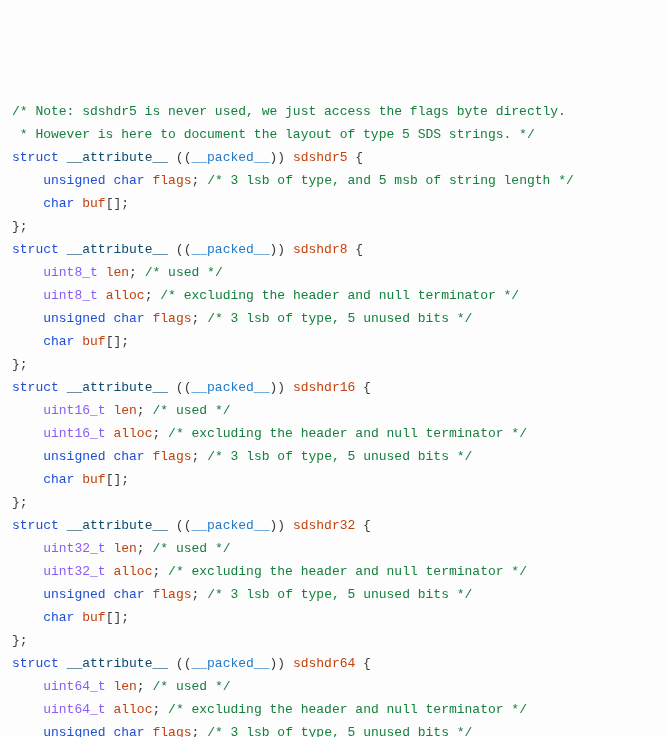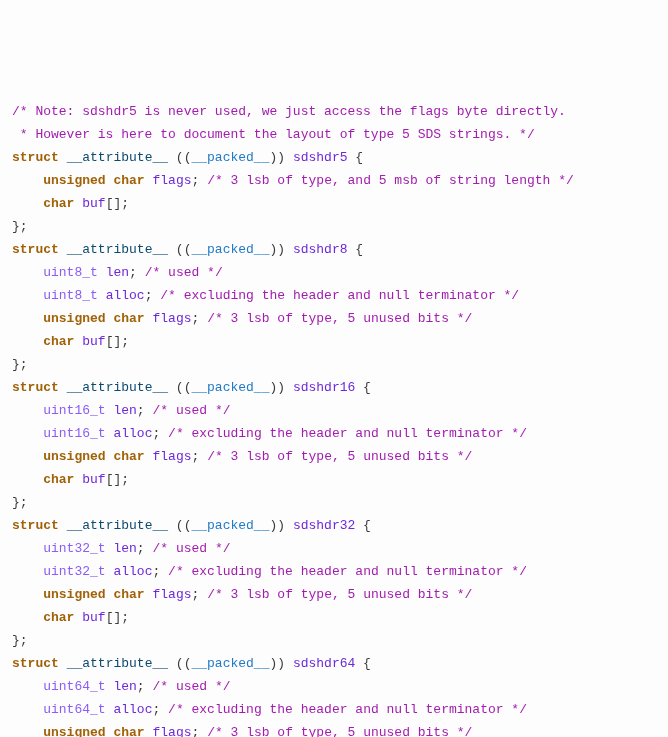--- a/index.html
+++ b/index.html
@@ -6,26 +6,26 @@
     margin: 0;
     padding: 8px 12px;
     font-family: "SFMono-Regular", Consolas, "Liberation Mono", Menlo, monospace;
     font-size: 13px;
     line-height: 23px;
     background: #fdfdfd;
     color: #24292e;
     white-space: pre;
     overflow-x: hidden;
   }
-  .c  { color: #a21caf; font-style: normal; }   
-  .kw { color: #a16207; font-weight: bold; }   
+  .c  { color: #15803d; font-style: normal; }   
+  .kw { color: #1d4ed8; }   
   .attr { color: #0c4a6e; } 
   .pk { color: #207ac7; }   
   .ty { color: #8b5cf6; }   
-  .id { color: #6d28d9; }   
+  .id { color: #c2410c; }   
   .pn { color: #3b3b3b; }   
   .line { display: block; }
 </style>
 </head>
 <body>
 
 
 
 <div><span class="line"><span class="c">/* Note: sdshdr5 is never used, we just access the flags byte directly.</span></span><span class="line"><span class="c"> * However is here to document the layout of type 5 SDS strings. */</span></span><span class="line"><span class="kw">struct</span><span> </span><span class="attr">__attribute__</span><span class="pn"> ((</span><span class="pk">__packed__</span><span class="pn">)) </span><span class="id">sdshdr5</span><span class="pn"> {</span></span><span class="line"><span>    </span><span class="kw">unsigned</span><span> </span><span class="kw">char</span><span> </span><span class="id">flags</span><span class="pn">;</span><span> </span><span class="c">/* 3 lsb of type, and 5 msb of string length */</span></span><span class="line"><span>    </span><span class="kw">char</span><span> </span><span class="id">buf</span><span class="pn">[];</span></span><span class="line"><span class="pn">};</span></span><span class="line"><span class="kw">struct</span><span> </span><span class="attr">__attribute__</span><span class="pn"> ((</span><span class="pk">__packed__</span><span class="pn">)) </span><span class="id">sdshdr8</span><span class="pn"> {</span></span><span class="line"><span>    </span><span class="ty">uint8_t</span><span> </span><span class="id">len</span><span class="pn">;</span><span> </span><span class="c">/* used */</span></span><span class="line"><span>    </span><span class="ty">uint8_t</span><span> </span><span class="id">alloc</span><span class="pn">;</span><span> </span><span class="c">/* excluding the header and null terminator */</span></span><span class="line"><span>    </span><span class="kw">unsigned</span><span> </span><span class="kw">char</span><span> </span><span class="id">flags</span><span class="pn">;</span><span> </span><span class="c">/* 3 lsb of type, 5 unused bits */</span></span><span class="line"><span>    </span><span class="kw">char</span><span> </span><span class="id">buf</span><span class="pn">[];</span></span><span class="line"><span class="pn">};</span></span><span class="line"><span class="kw">struct</span><span> </span><span class="attr">__attribute__</span><span class="pn"> ((</span><span class="pk">__packed__</span><span class="pn">)) </span><span class="id">sdshdr16</span><span class="pn"> {</span></span><span class="line"><span>    </span><span class="ty">uint16_t</span><span> </span><span class="id">len</span><span class="pn">;</span><span> </span><span class="c">/* used */</span></span><span class="line"><span>    </span><span class="ty">uint16_t</span><span> </span><span class="id">alloc</span><span class="pn">;</span><span> </span><span class="c">/* excluding the header and null terminator */</span></span><span class="line"><span>    </span><span class="kw">unsigned</span><span> </span><span class="kw">char</span><span> </span><span class="id">flags</span><span class="pn">;</span><span> </span><span class="c">/* 3 lsb of type, 5 unused bits */</span></span><span class="line"><span>    </span><span class="kw">char</span><span> </span><span class="id">buf</span><span class="pn">[];</span></span><span class="line"><span class="pn">};</span></span><span class="line"><span class="kw">struct</span><span> </span><span class="attr">__attribute__</span><span class="pn"> ((</span><span class="pk">__packed__</span><span class="pn">)) </span><span class="id">sdshdr32</span><span class="pn"> {</span></span><span class="line"><span>    </span><span class="ty">uint32_t</span><span> </span><span class="id">len</span><span class="pn">;</span><span> </span><span class="c">/* used */</span></span><span class="line"><span>    </span><span class="ty">uint32_t</span><span> </span><span class="id">alloc</span><span class="pn">;</span><span> </span><span class="c">/* excluding the header and null terminator */</span></span><span class="line"><span>    </span><span class="kw">unsigned</span><span> </span><span class="kw">char</span><span> </span><span class="id">flags</span><span class="pn">;</span><span> </span><span class="c">/* 3 lsb of type, 5 unused bits */</span></span><span class="line"><span>    </span><span class="kw">char</span><span> </span><span class="id">buf</span><span class="pn">[];</span></span><span class="line"><span class="pn">};</span></span><span class="line"><span class="kw">struct</span><span> </span><span class="attr">__attribute__</span><span class="pn"> ((</span><span class="pk">__packed__</span><span class="pn">)) </span><span class="id">sdshdr64</span><span class="pn"> {</span></span><span class="line"><span>    </span><span class="ty">uint64_t</span><span> </span><span class="id">len</span><span class="pn">;</span><span> </span><span class="c">/* used */</span></span><span class="line"><span>    </span><span class="ty">uint64_t</span><span> </span><span class="id">alloc</span><span class="pn">;</span><span> </span><span class="c">/* excluding the header and null terminator */</span></span><span class="line"><span>    </span><span class="kw">unsigned</span><span> </span><span class="kw">char</span><span> </span><span class="id">flags</span><span class="pn">;</span><span> </span><span class="c">/* 3 lsb of type, 5 unused bits */</span></span></div>
 

